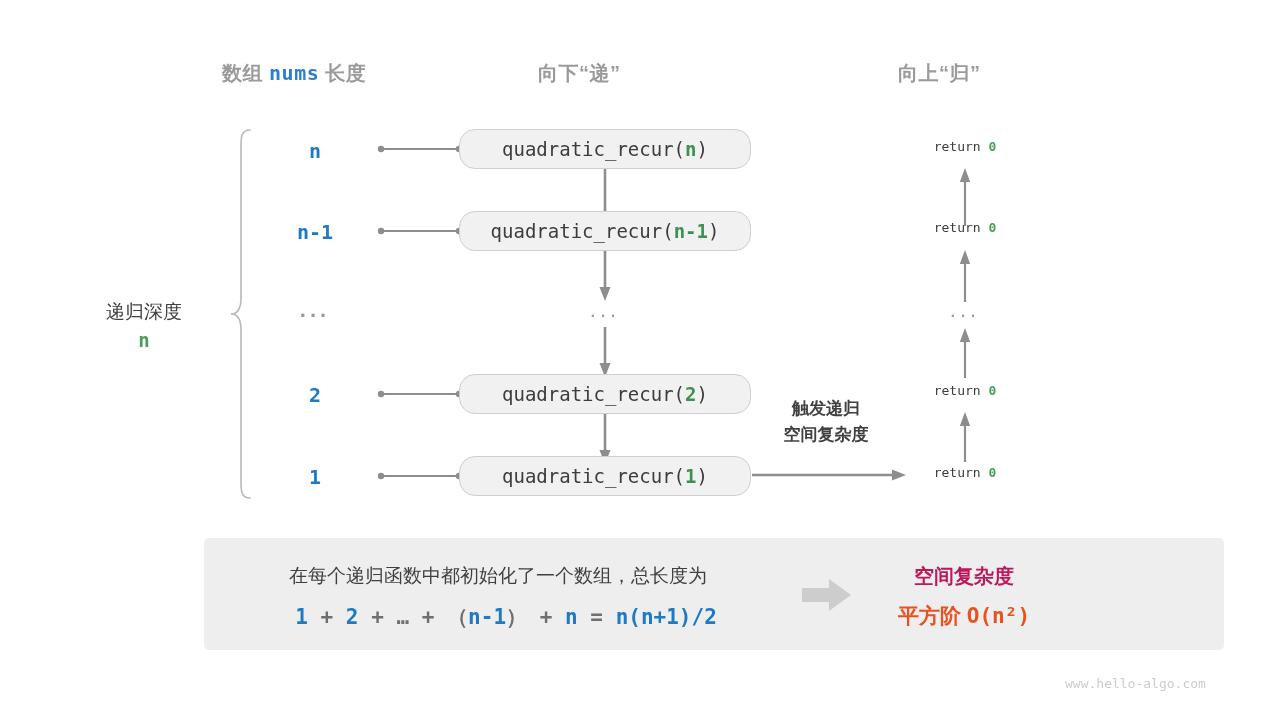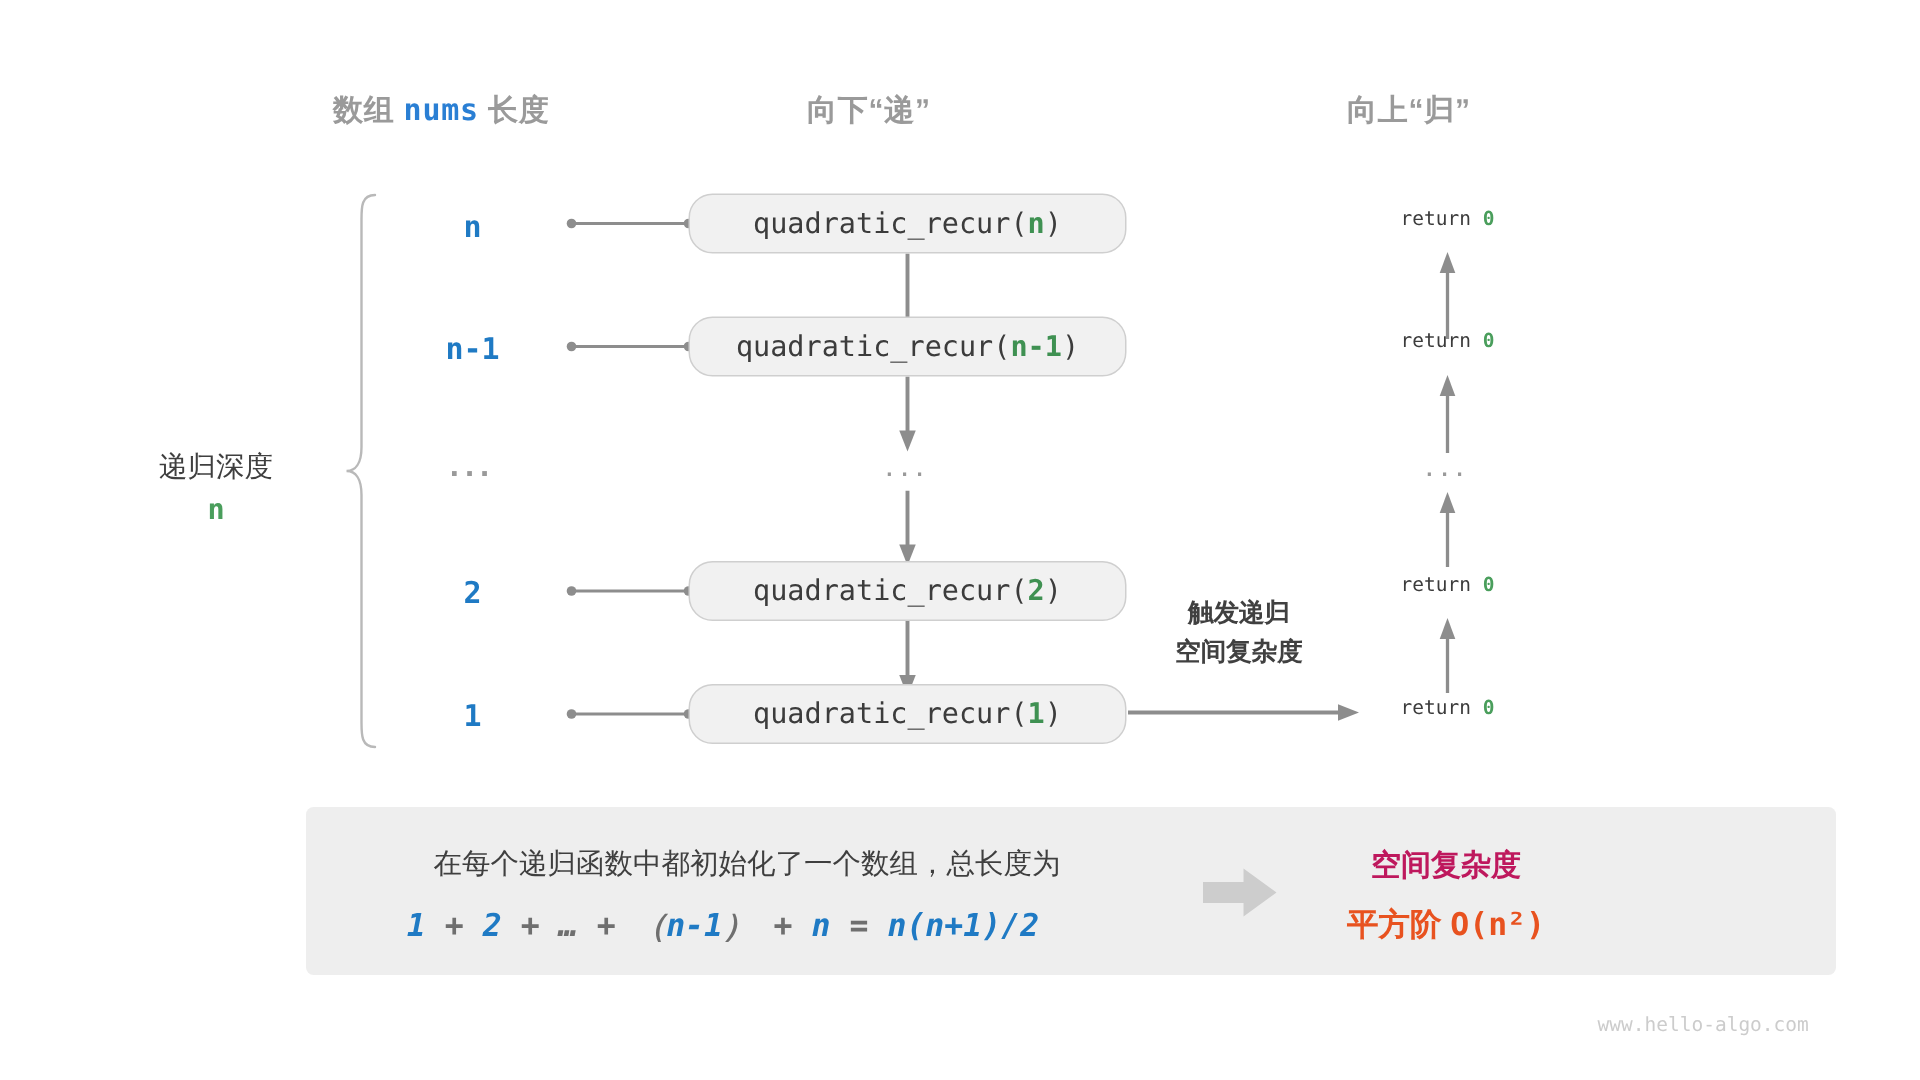--- a/index.html
+++ b/index.html
@@ -346,21 +346,21 @@
   </div>
 
   <div class="abs ret" style="left:875px; top:465px;">
     <span>return </span><span class="zero">0</span>
   </div>
 
   <div class="abs summary" style="left:204px; top:538px; width:1020px; height:112px;">
 
     <div class="abs sum-text" style="left:24px; top:25px; width:540px;">在每个递归函数中都初始化了一个数组，总长度为</div>
 
-    <div class="abs formula" style="left:8px; top:65px; width:540px;font-style:italic;">
+    <div class="abs formula" style="left:32px; top:65px; width:540px;">
       <span class="v">1</span>
       <span class="op">+</span>
       <span class="v">2</span>
       <span class="op">+</span>
       <span class="op">…</span>
       <span class="op">+</span>
       <span class="paren">（</span><span class="v">n-1</span><span class="paren">）</span>
       <span class="op">+</span>
       <span class="v">n</span>
       <span class="op">=</span>

